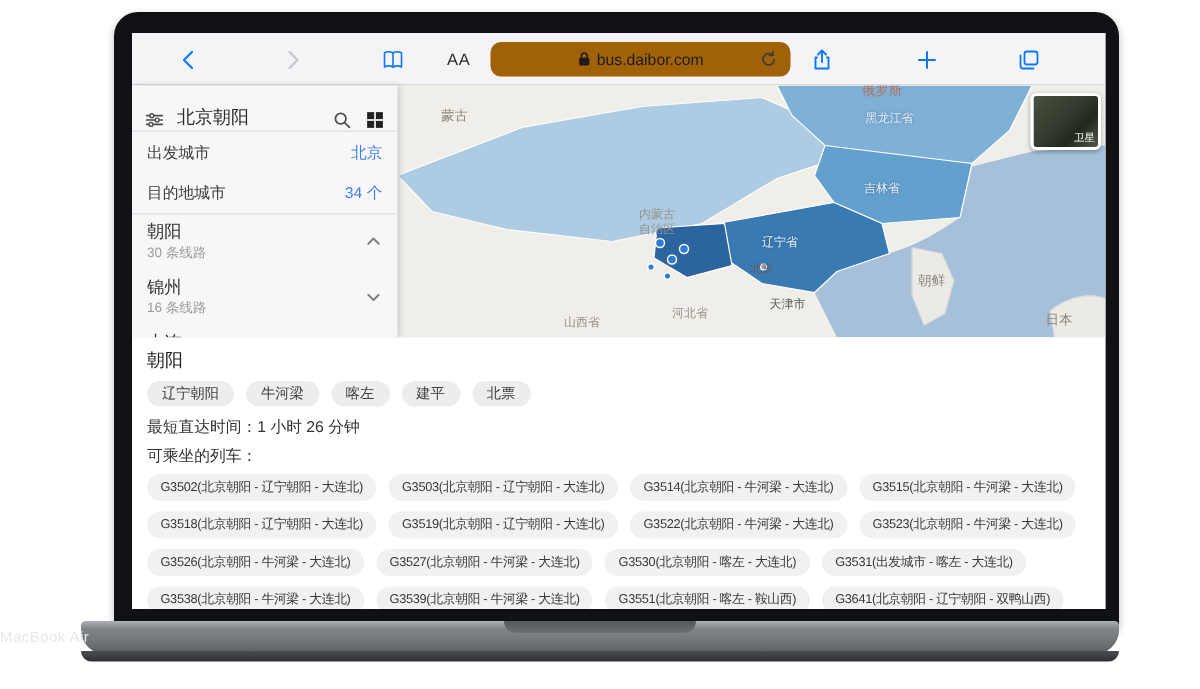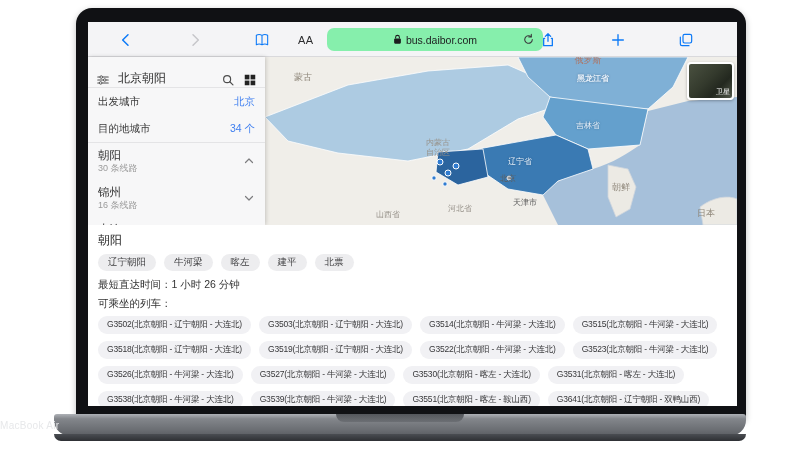--- a/index.html
+++ b/index.html
@@ -14,21 +14,21 @@
   .base-label { position:absolute; left:0; top:420px; width:800px; text-align:left; font-size:10px; color:#e7e8ea; letter-spacing:.3px; }
   .base-foot { position:absolute; left:54px; top:434px; width:692px; height:7px; background:linear-gradient(#4a4d52,#2e3034); border-radius:0 0 20px 20px; }
 
   
   .toolbar { position:absolute; left:0; top:0; width:649px; height:35px; background:#f4f4f6; border-bottom:1px solid #d9d9dc; }
   .tb-icon { position:absolute; top:8px; width:20px; height:20px; display:flex; align-items:center; justify-content:flex-start; color:#0b79f7; cursor:pointer; }
   .tb-icon svg { width:16px; height:16px; display:block; }
   .tb-icon.dim { color:#c6c6ca; }
   .tb-icon.dark { color:#3a3a3c; }
   .aa { font-size:11px; color:#2c2c2e; font-weight:400; letter-spacing:.5px; }
-  .url-capsule { position:absolute; left:239px; top:6px; width:216px; height:23px; background:#86efac; border-radius:7px; display:flex; align-items:center; justify-content:center; gap:4px; color:#1c1c1e; }
+  .url-capsule { position:absolute; left:239px; top:6px; width:200px; height:23px; background:#a16207; border-radius:7px; display:flex; align-items:center; justify-content:center; gap:4px; color:#1c1c1e; }
   .url-capsule .lock svg { width:9px; height:11px; display:block; }
   .url-text { font-size:10.5px; color:#1c1c1e; }
   .reload { position:absolute; right:6px; top:4px; width:15px; height:15px; color:#3a3a3c; }
   .reload svg { width:13px; height:13px; }
 
   
   .map-area { position:absolute; left:0; top:35px; width:649px; height:168px; background:#f0eee9; overflow:hidden; }
   .map-area svg.geo { position:absolute; left:0; top:0; }
   .map-label { position:absolute; white-space:nowrap; transform:translate(-50%,0); pointer-events:none; }
   .map-label.country { font-size:9px; color:#8d8578; }
@@ -151,21 +151,21 @@
       <div class="map-labels">
 
           <div class="map-label country" style="left: 215px; top: 14px;">蒙古</div>
 
           <div class="map-label country-red" style="left: 500px; top: -3px;">俄罗斯</div>
 
           <div class="map-label province" style="left: 350px; top: 80px;">内蒙古</div>
 
           <div class="map-label province" style="left: 350px; top: 90px;">自治区</div>
 
-          <div class="map-label province-blue" style="left: 505px; top: 16px; font-weight: bold;">黑龙江省</div>
+          <div class="map-label province-blue" style="left: 505px; top: 16px;">黑龙江省</div>
 
           <div class="map-label province-blue" style="left: 500px; top: 63px;">吉林省</div>
 
           <div class="map-label province-blue" style="left: 432px; top: 99px;">辽宁省</div>
 
           <div class="map-label city" style="left: 420px; top: 116px;">北京</div>
 
           <div class="map-label city" style="left: 437px; top: 140px;">天津市</div>
 
           <div class="map-label province" style="left: 372px; top: 146px;">河北省</div>
@@ -294,21 +294,21 @@
           <span class="train-pill">G3522(北京朝阳 - 牛河梁 - 大连北)</span>
 
           <span class="train-pill">G3523(北京朝阳 - 牛河梁 - 大连北)</span>
 
           <span class="train-pill">G3526(北京朝阳 - 牛河梁 - 大连北)</span>
 
           <span class="train-pill">G3527(北京朝阳 - 牛河梁 - 大连北)</span>
 
           <span class="train-pill">G3530(北京朝阳 - 喀左 - 大连北)</span>
 
-          <span class="train-pill">G3531(北京朝阳 - 喀左 - 大连北)</span>
+          <span class="train-pill">G3531(出发城市 - 喀左 - 大连北)</span>
 
           <span class="train-pill">G3538(北京朝阳 - 牛河梁 - 大连北)</span>
 
           <span class="train-pill">G3539(北京朝阳 - 牛河梁 - 大连北)</span>
 
           <span class="train-pill">G3551(北京朝阳 - 喀左 - 鞍山西)</span>
 
           <span class="train-pill">G3641(北京朝阳 - 辽宁朝阳 - 双鸭山西)</span>
 
         </div>

